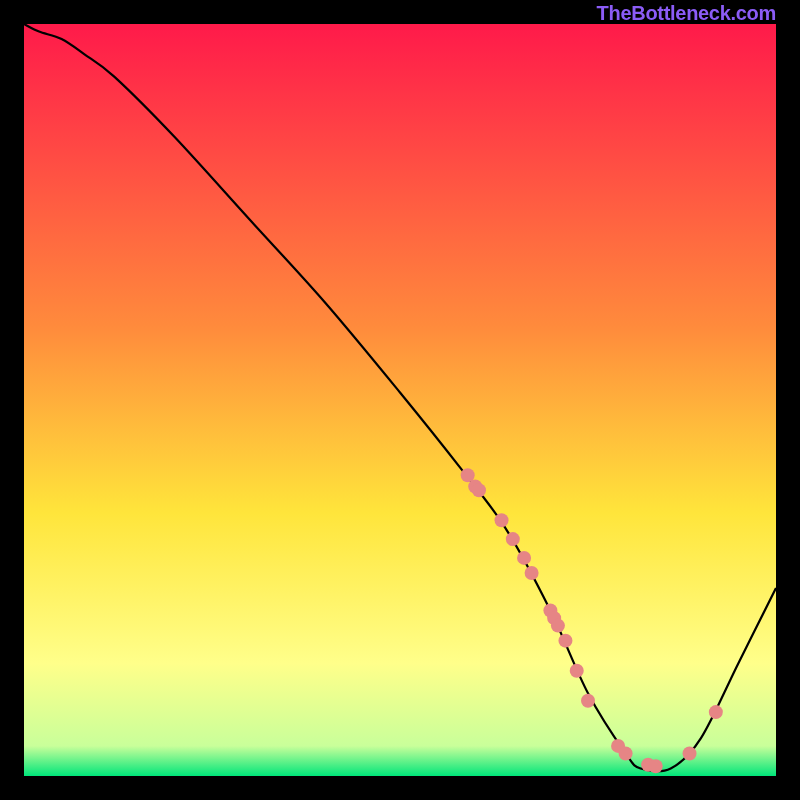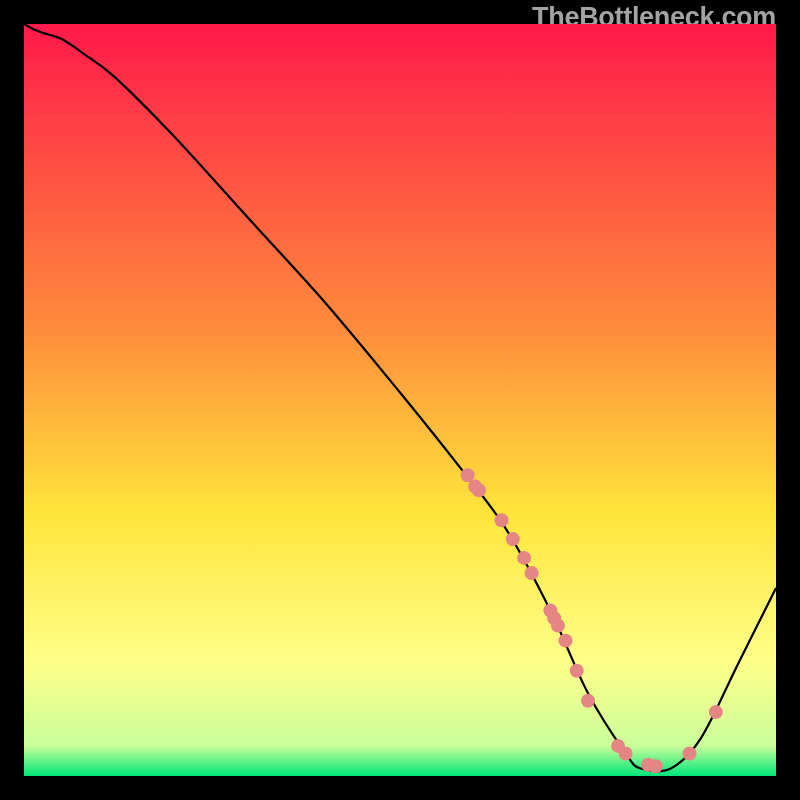--- a/index.html
+++ b/index.html
@@ -13,23 +13,23 @@
     position: absolute;
     top: 24px;
     left: 24px;
     width: 752px;
     height: 752px;
   }
   .watermark {
     position: absolute;
     top: 2px;
     right: 24px;
-    color: #a3a3a3;
+    color: #8b5cf6;
     font-family: Arial, Helvetica, sans-serif;
-    font-size: 27px;
+    font-size: 20px;
     font-weight: 600;
     letter-spacing: -0.3px;
     margin-left: 12px;
   }
   svg { display: block; }
 </style>
 </head>
 <body>
 
 <div class="watermark">TheBottleneck.com</div>

